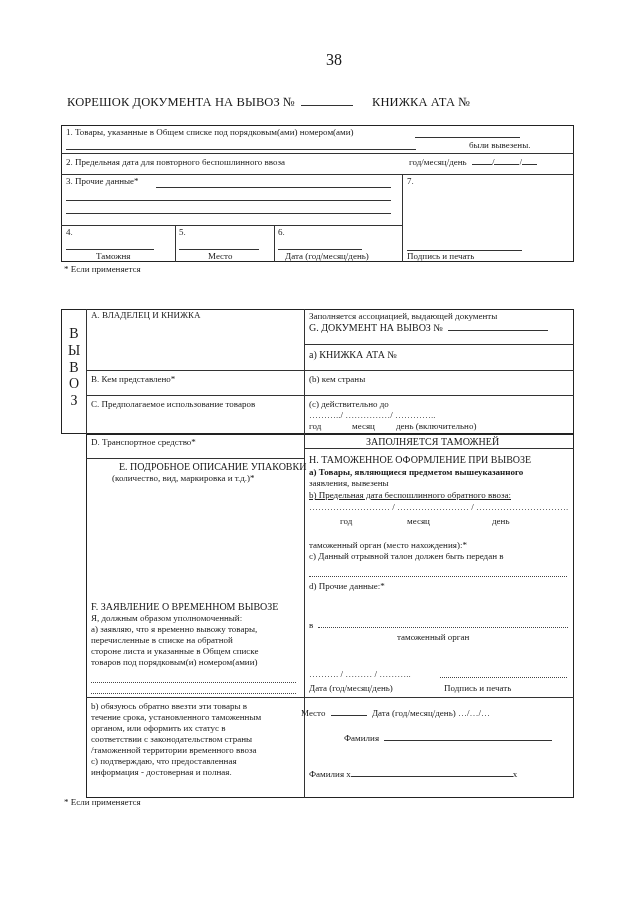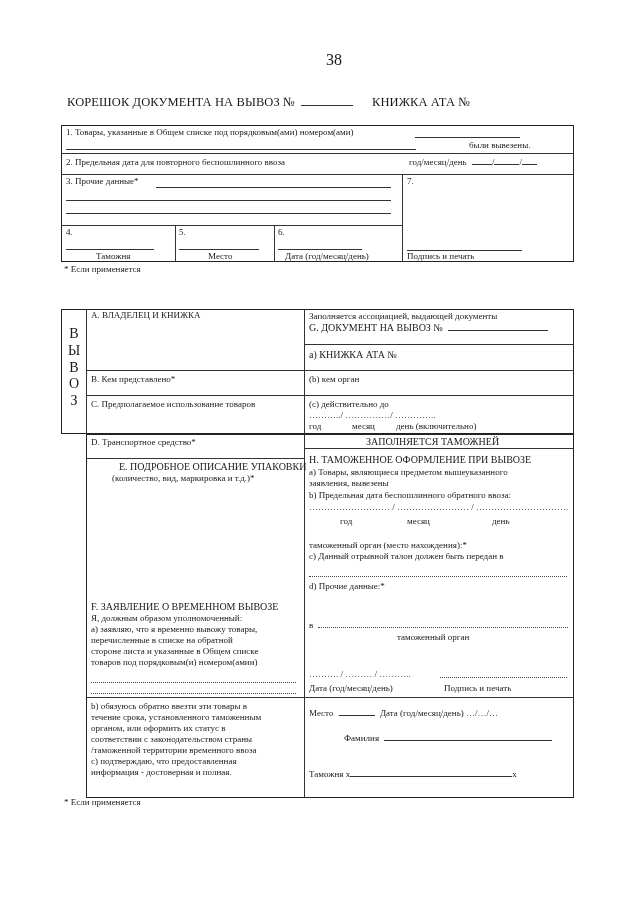--- a/index.html
+++ b/index.html
@@ -87,21 +87,21 @@
 <div class="t" style="left:91px;top:310px;">A. ВЛАДЕЛЕЦ И КНИЖКА</div>
 <div class="t" style="left:91px;top:374px;">B. Кем представлено*</div>
 <div class="t" style="left:91px;top:399px;">C. Предполагаемое использование товаров</div>
 
 <div class="t" style="left:309px;top:311px;">Заполняется ассоциацией, выдающей документы</div>
 <div class="t" style="left:309px;top:322px;font-size:10px;">
   <span>G. ДОКУМЕНТ НА ВЫВОЗ №</span>
   <span class="blank" style="width:100px;margin-left:3px;"></span>
 </div>
 <div class="t" style="left:309px;top:349px;font-size:10px;">а) КНИЖКА АТА №</div>
-<div class="t" style="left:309px;top:374px;">(b) кем орган</div>
+<div class="t" style="left:309px;top:374px;">(b) кем страны</div>
 <div class="t" style="left:309px;top:399px;">(c) действительно до</div>
 <div class="t" style="left:309px;top:410px;">………../ ……………/ …………..</div>
 <div class="t" style="left:309px;top:421px;">год</div>
 <div class="t" style="left:352px;top:421px;">месяц</div>
 <div class="t" style="left:396px;top:421px;">день (включительно)</div>
 
 <div class="box" style="left:86px;top:434px;width:488px;height:364px;"></div>
 <div class="vl" style="left:304px;top:434px;height:364px;"></div>
 <div class="hl" style="left:86px;top:458px;width:218px;"></div>
 <div class="hl" style="left:304px;top:448px;width:270px;"></div>
@@ -127,45 +127,45 @@
   <div>течение срока, установленного таможенным</div>
   <div>органом, или оформить их статус в</div>
   <div>соответствии с законодательством  страны</div>
   <div>/таможенной территории временного ввоза</div>
   <div>с) подтверждаю, что предоставленная</div>
   <div>информация  - достоверная и полная.</div>
 </div>
 
 <div class="t" style="left:366px;top:436px;font-size:10px;">ЗАПОЛНЯЕТСЯ ТАМОЖНЕЙ</div>
 <div class="t" style="left:309px;top:454px;font-size:10px;">H. ТАМОЖЕННОЕ ОФОРМЛЕНИЕ ПРИ ВЫВОЗЕ</div>
-<div class="t" style="left:309px;top:467px;">а) Товары, являющиеся предметом вышеуказанного</div>
+<div class="t" style="left:309px;top:467px;font-weight:bold;">а) Товары, являющиеся предметом вышеуказанного</div>
 <div class="t" style="left:309px;top:478px;">заявления, вывезены</div>
-<div class="t" style="left:309px;top:490px;">b) Предельная дата беспошлинного обратного ввоза:</div>
+<div class="t" style="left:309px;top:490px;text-decoration:underline;">b) Предельная дата беспошлинного обратного ввоза:</div>
 <div class="t" style="left:309px;top:502px;">……………………… / …………………… / ………………………….</div>
 <div class="t" style="left:340px;top:516px;">год</div>
 <div class="t" style="left:407px;top:516px;">месяц</div>
 <div class="t" style="left:492px;top:516px;">день</div>
 <div class="t" style="left:309px;top:528px;margin-top:23px;">с) Данный отрывной талон должен быть передан в</div>
 <div class="t" style="left:309px;top:540px;">таможенный орган (место нахождения):*</div>
 <div class="dots" style="left:309px;top:576px;width:258px;"></div>
 <div class="t" style="left:309px;top:581px;">d) Прочие данные:*</div>
 <div class="t" style="left:309px;top:620px;">в</div>
 <div class="dots" style="left:318px;top:627px;width:250px;"></div>
 <div class="t" style="left:397px;top:632px;">таможенный орган</div>
 <div class="t" style="left:309px;top:669px;">………. / ……… / ………..</div>
 <div class="dots" style="left:440px;top:677px;width:127px;"></div>
 <div class="t" style="left:309px;top:683px;">Дата (год/месяц/день)</div>
 <div class="t" style="left:444px;top:683px;">Подпись и печать</div>
 
-<div class="t" style="left:309px;top:708px;">
+<div class="t" style="left:301px;top:708px;">
   <span>Место</span>
   <span class="blank" style="width:36px;margin:0 3px;"></span>
   <span>Дата (год/месяц/день) …/…/…</span>
 </div>
 <div class="t" style="left:309px;top:733px;margin-left:35px;">
   <span>Фамилия</span>
   <span class="blank" style="width:168px;margin-left:3px;"></span>
 </div>
 <div class="t" style="left:309px;top:769px;">
-  <span>Таможня х</span><span class="blank" style="width:162px;"></span><span>х</span>
+  <span>Фамилия х</span><span class="blank" style="width:162px;"></span><span>х</span>
 </div>
 
 <div class="t" style="left:64px;top:797px;">* Если применяется</div>
 
 </body></html>

